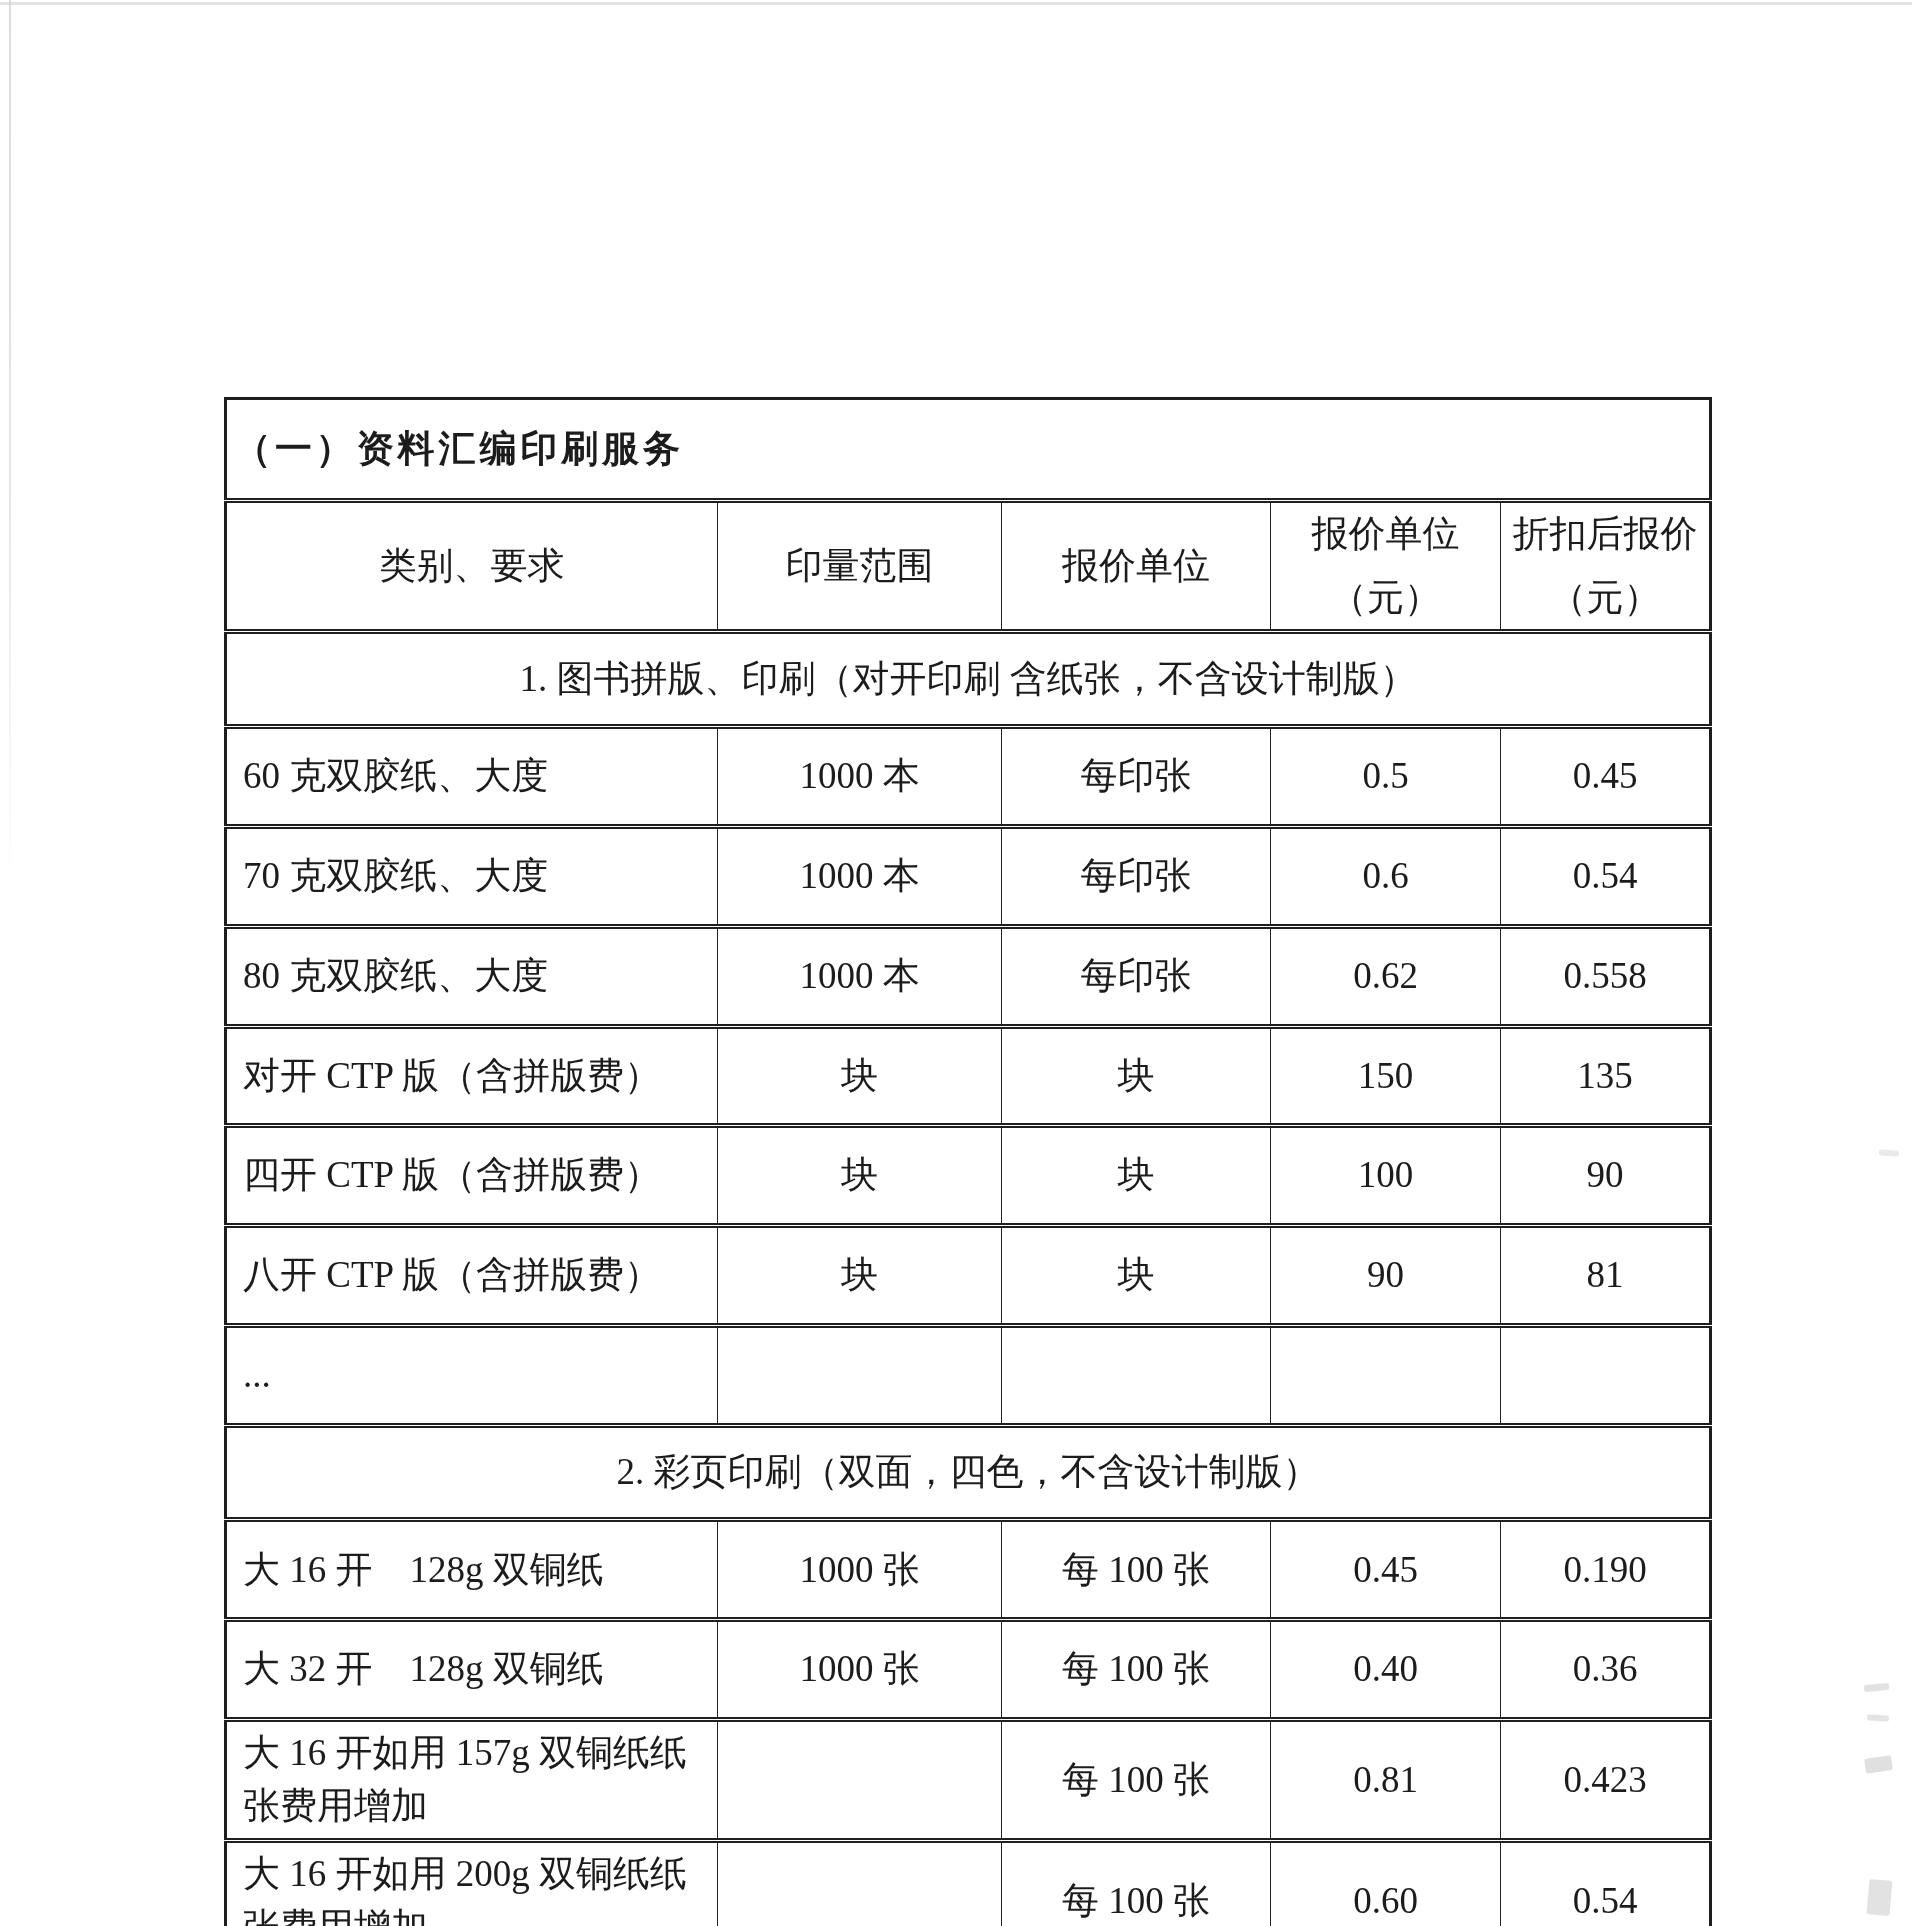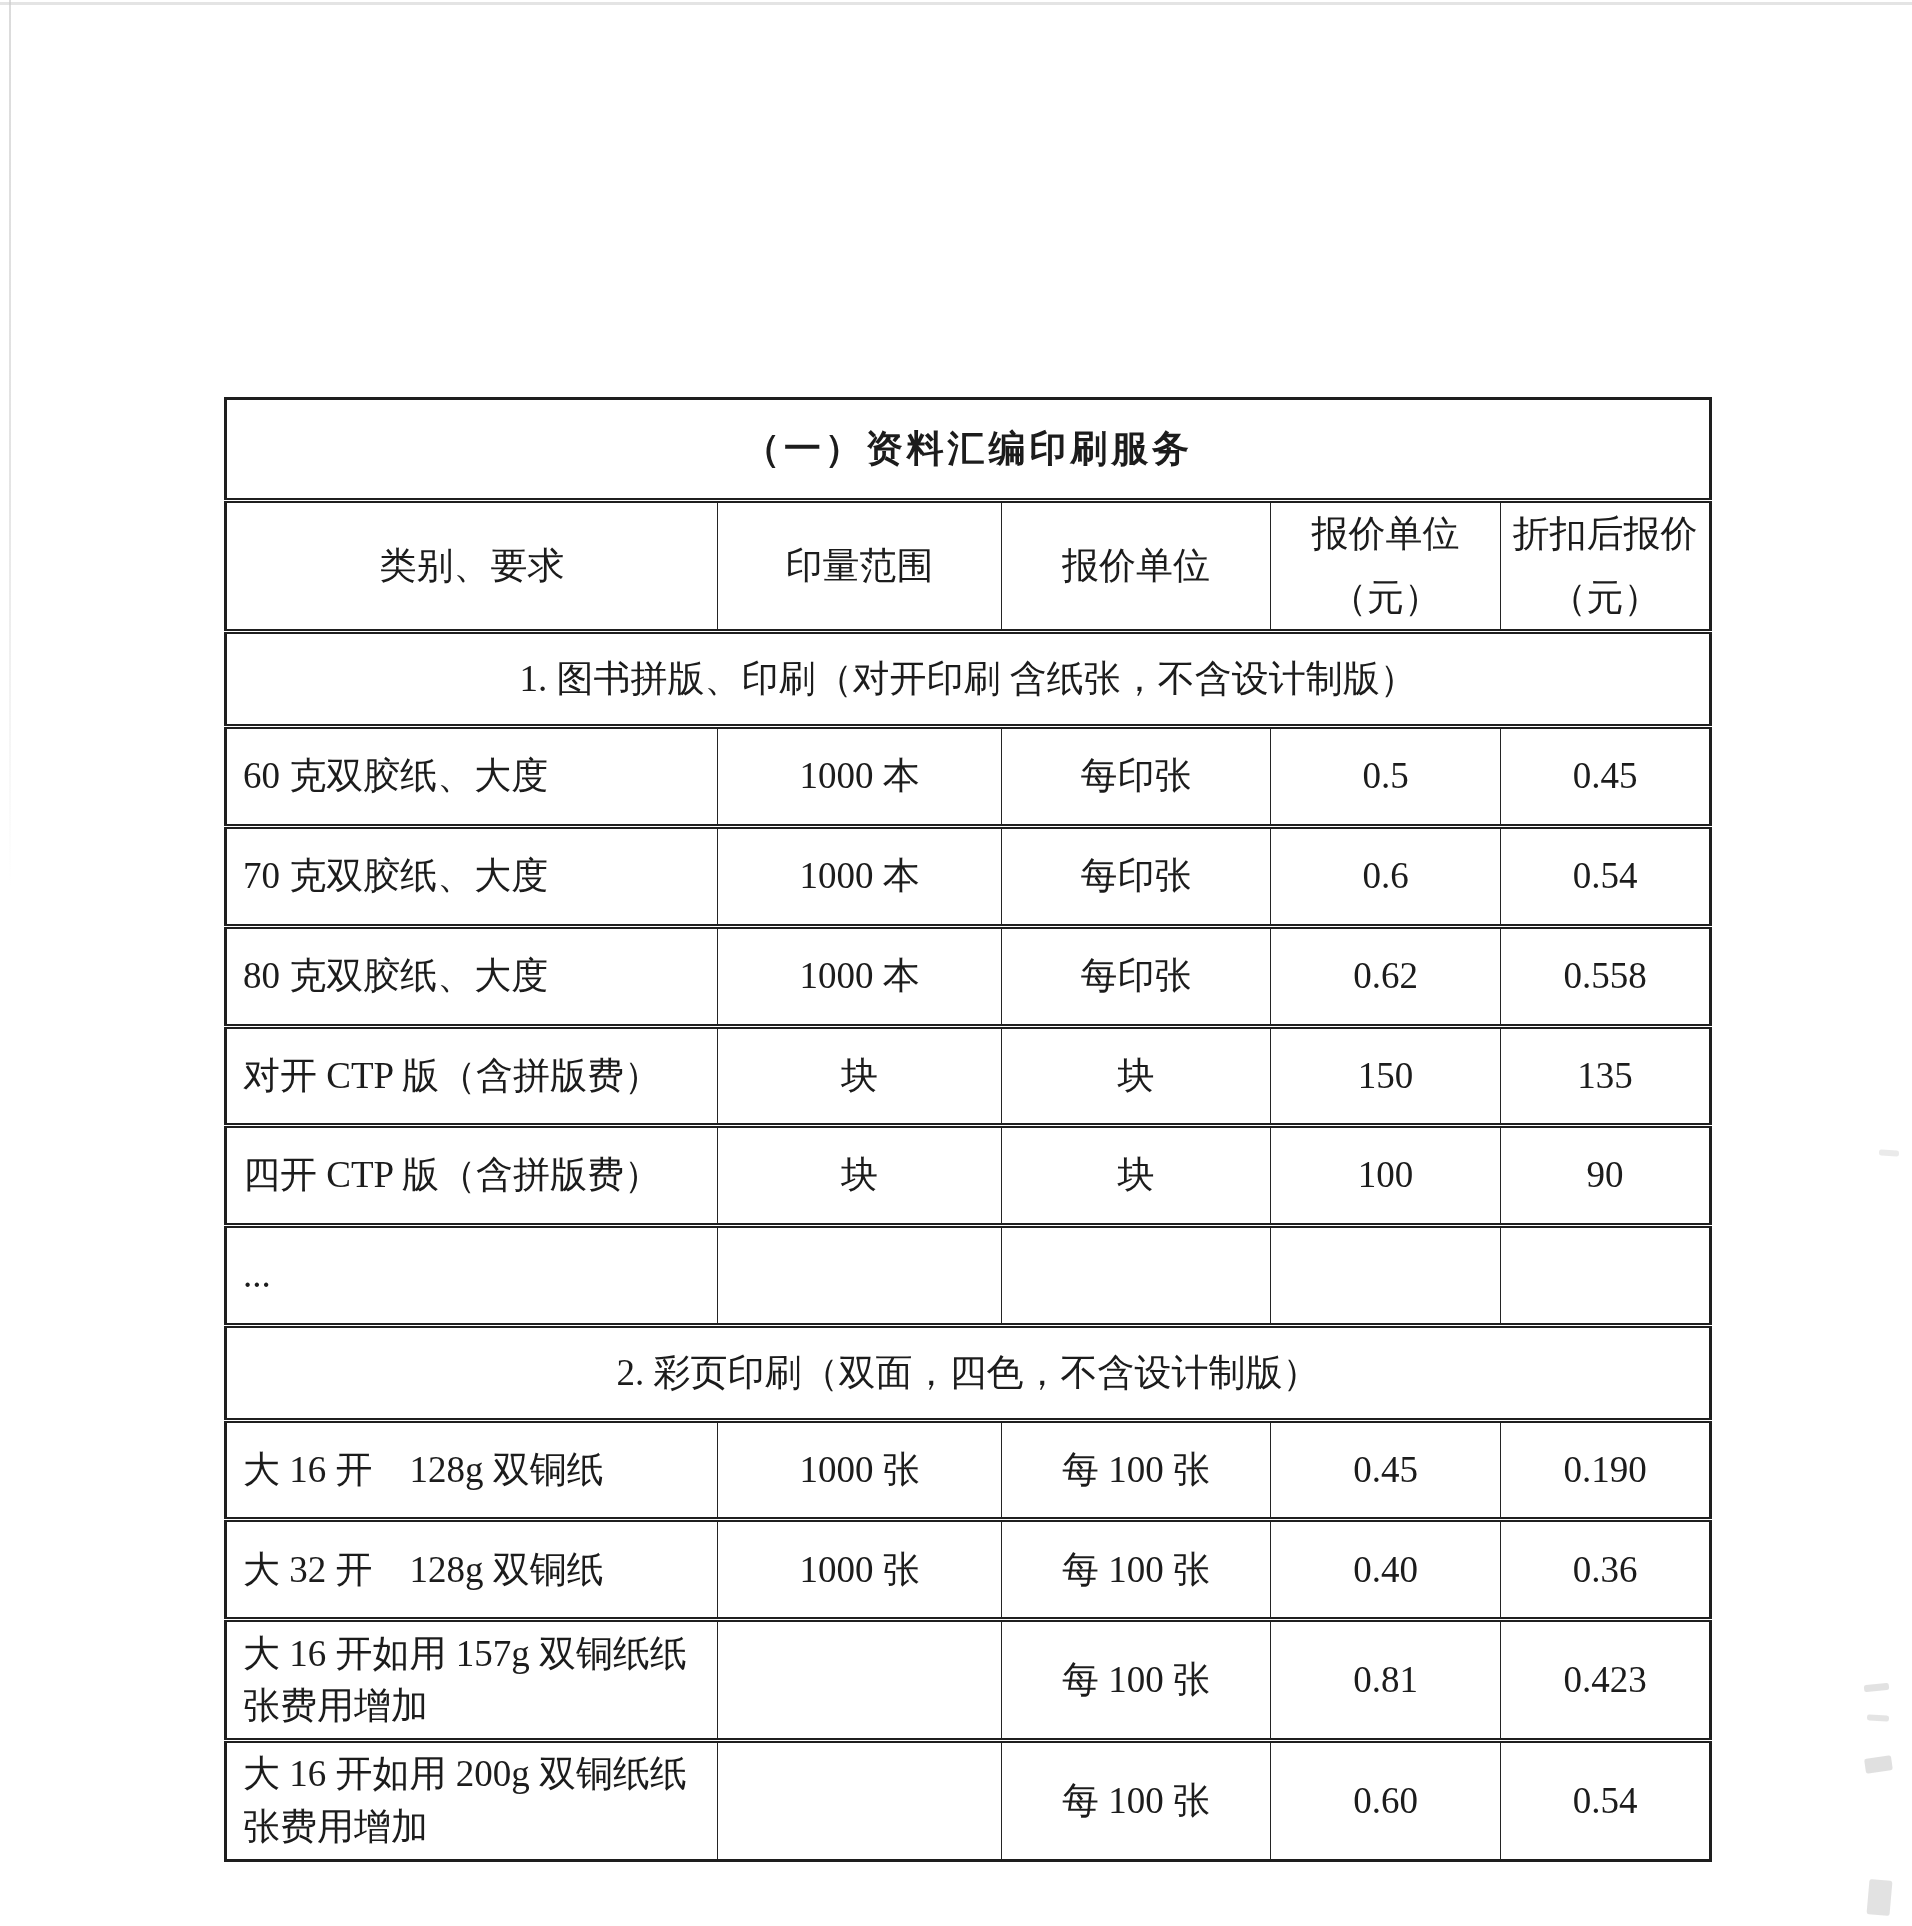--- a/index.html
+++ b/index.html
@@ -28,21 +28,21 @@
   }
   table.price-table td{
     border-left:1.9px solid #242424;
     border-top:5px double #1f1f1f;
     padding:5.4px 7px;font-size:37px;line-height:1.42;
     white-space:pre-wrap;overflow:hidden;vertical-align:middle;
   }
   table.price-table tr td:first-child{border-left:none;}
   table.price-table thead tr:first-child td{border-top:none;}
   .caption-row td{
-    height:87px;text-align:center;font-size:55px;font-weight:bold;letter-spacing:3.9px;
+    height:87px;font-size:55px;font-weight:bold;letter-spacing:3.9px;
   }
   .colheader-row td{height:96px;text-align:center;}
   .colheader-row .sub{display:block;margin-top:10.8px;}
   .section-row td{height:79px;text-align:center;}
   .item-row td{height:84px;}
   .cell-left{text-align:left;padding-left:16px !important;}
   .cell-center{text-align:center;}
   
   .bleed{position:absolute;background:#9f9f9f;border-radius:2.3px;}
 </style>
@@ -108,20 +108,27 @@
           <td class="cell-center">135</td>
         </tr>
         <tr class="item-row">
           <td class="cell-left">四开 CTP 版（含拼版费）</td>
           <td class="cell-center">块</td>
           <td class="cell-center">块</td>
           <td class="cell-center">100</td>
           <td class="cell-center">90</td>
         </tr>
         <tr class="item-row">
+          <td class="cell-left">八开 CTP 版（含拼版费）</td>
+          <td class="cell-center">块</td>
+          <td class="cell-center">块</td>
+          <td class="cell-center">90</td>
+          <td class="cell-center">81</td>
+        </tr>
+        <tr class="item-row">
           <td class="cell-left">...</td>
           <td class="cell-center"></td>
           <td class="cell-center"></td>
           <td class="cell-center"></td>
           <td class="cell-center"></td>
         </tr>
         <tr class="section-row">
           <td colspan="5">2. 彩页印刷（双面，四色，不含设计制版）</td>
         </tr>
         <tr class="item-row">

